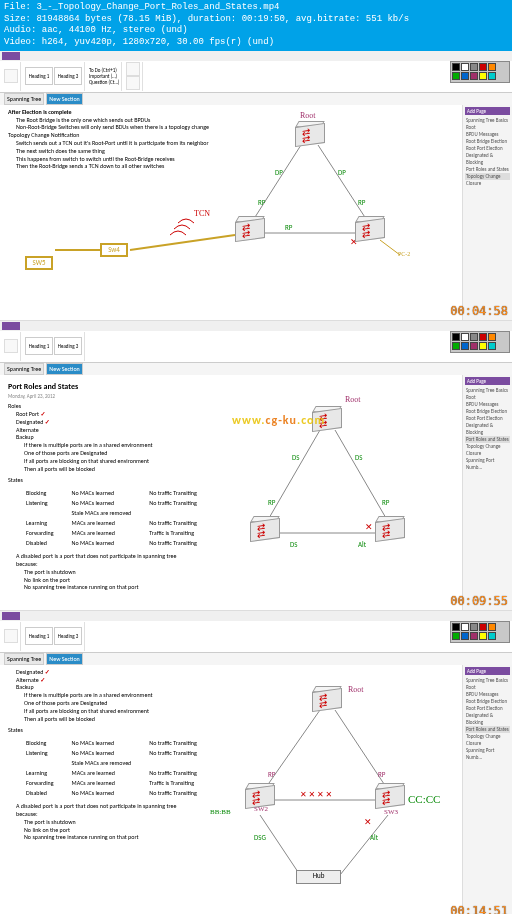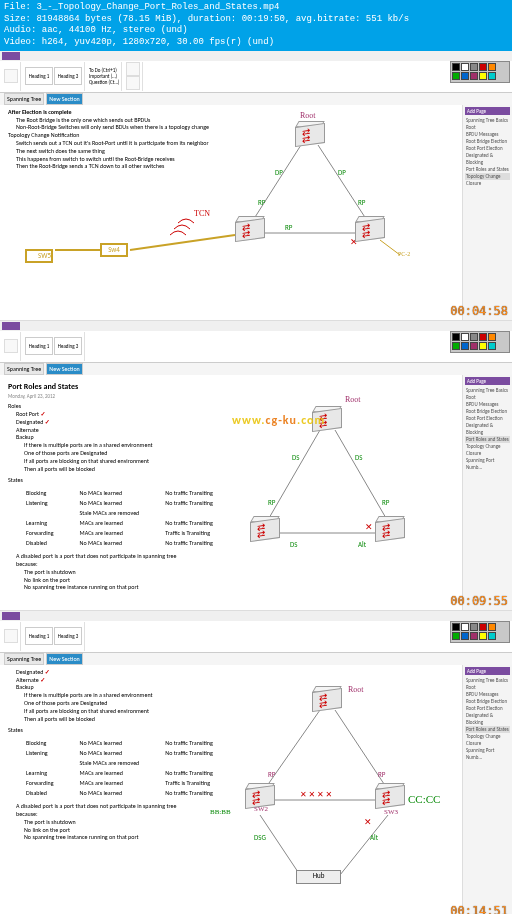--- a/index.html
+++ b/index.html
@@ -20,21 +20,21 @@
   .doc { flex:1; background:#fff; padding:4px 8px; position:relative; }
   .sidebar { width:50px; background:#f4f4f4; border-left:1px solid #ddd; font-size:5px; padding:2px; }
   .sidebar-hdr { background:#7b4ca0; color:#fff; padding:1px 2px; margin-bottom:2px; }
   .sidebar-item { padding:0 1px; color:#555; line-height:1.4; }
   .doc h3 { font-size:8px; font-weight:bold; margin:2px 0; }
   .doc p, .doc li { font-size:6px; line-height:1.3; }
   .indent1 { margin-left:8px; }
   .indent2 { margin-left:16px; }
   .check { color:#c00; font-weight:bold; }
   .tbl { font-size:6px; margin:2px 0 2px 16px; }
-  .tbl td { padding:0 24px 0 0; }
+  .tbl td { padding:0 16px 0 0; }
   .switch { position:absolute; width:30px; height:20px; }
   .switch-body { width:100%; height:100%; background:#e8e8e8; border:1px solid #999; transform:skewY(-8deg); position:relative; }
   .switch-top { position:absolute; top:-4px; left:2px; width:26px; height:6px; background:#f4f4f4; border:1px solid #999; transform:skewX(-30deg); }
   .switch-arrows { position:absolute; top:2px; left:6px; color:#c00; font-size:10px; line-height:0.7; }
   .annot { position:absolute; font-family:'Comic Sans MS',cursive; color:#a0306a; font-size:8px; }
   .annot.green { color:#0a8a0a; }
   .annot.red { color:#c00; }
   .palette { position:absolute; right:2px; width:60px; background:#c8c8c8; border:1px solid #888; padding:1px; }
   .pal-row { display:flex; gap:1px; margin-bottom:1px; }
   .pal-sw { width:8px; height:8px; border:1px solid #444; }
@@ -136,21 +136,21 @@
           <div class="switch-body">
             <div class="switch-arrows">⇄<br>⇄</div>
           </div>
         </div>
       <div class="switch" style="top:115px;left:355px">
           <div class="switch-top"></div>
           <div class="switch-body">
             <div class="switch-arrows">⇄<br>⇄</div>
           </div>
         </div>
-      <div class="sw-small" style="top:144px;left:25px;text-align:right;color:#c9a227">SW5</div>
+      <div class="sw-small" style="top:151px;left:25px;text-align:center;color:#c9a227">SW5</div>
       <div class="sw-small" style="top:138px;left:100px;text-align:center;color:#c9a227">Sw4</div>
       <div class="annot" style="top:6px;left:300px">Root</div>
       <div class="annot red" style="top:104px;left:194px">TCN</div>
       <div class="annot" style="top:146px;left:398px;color:#c9a227;font-size:6px">PC-2</div>
     </div>
     <div class="sidebar">
       <div class="sidebar-hdr">Add Page</div>
       <div class="sidebar-item">Spanning Tree Basics</div>
       <div class="sidebar-item">Root</div>
       <div class="sidebar-item">BPDU Messages</div>

